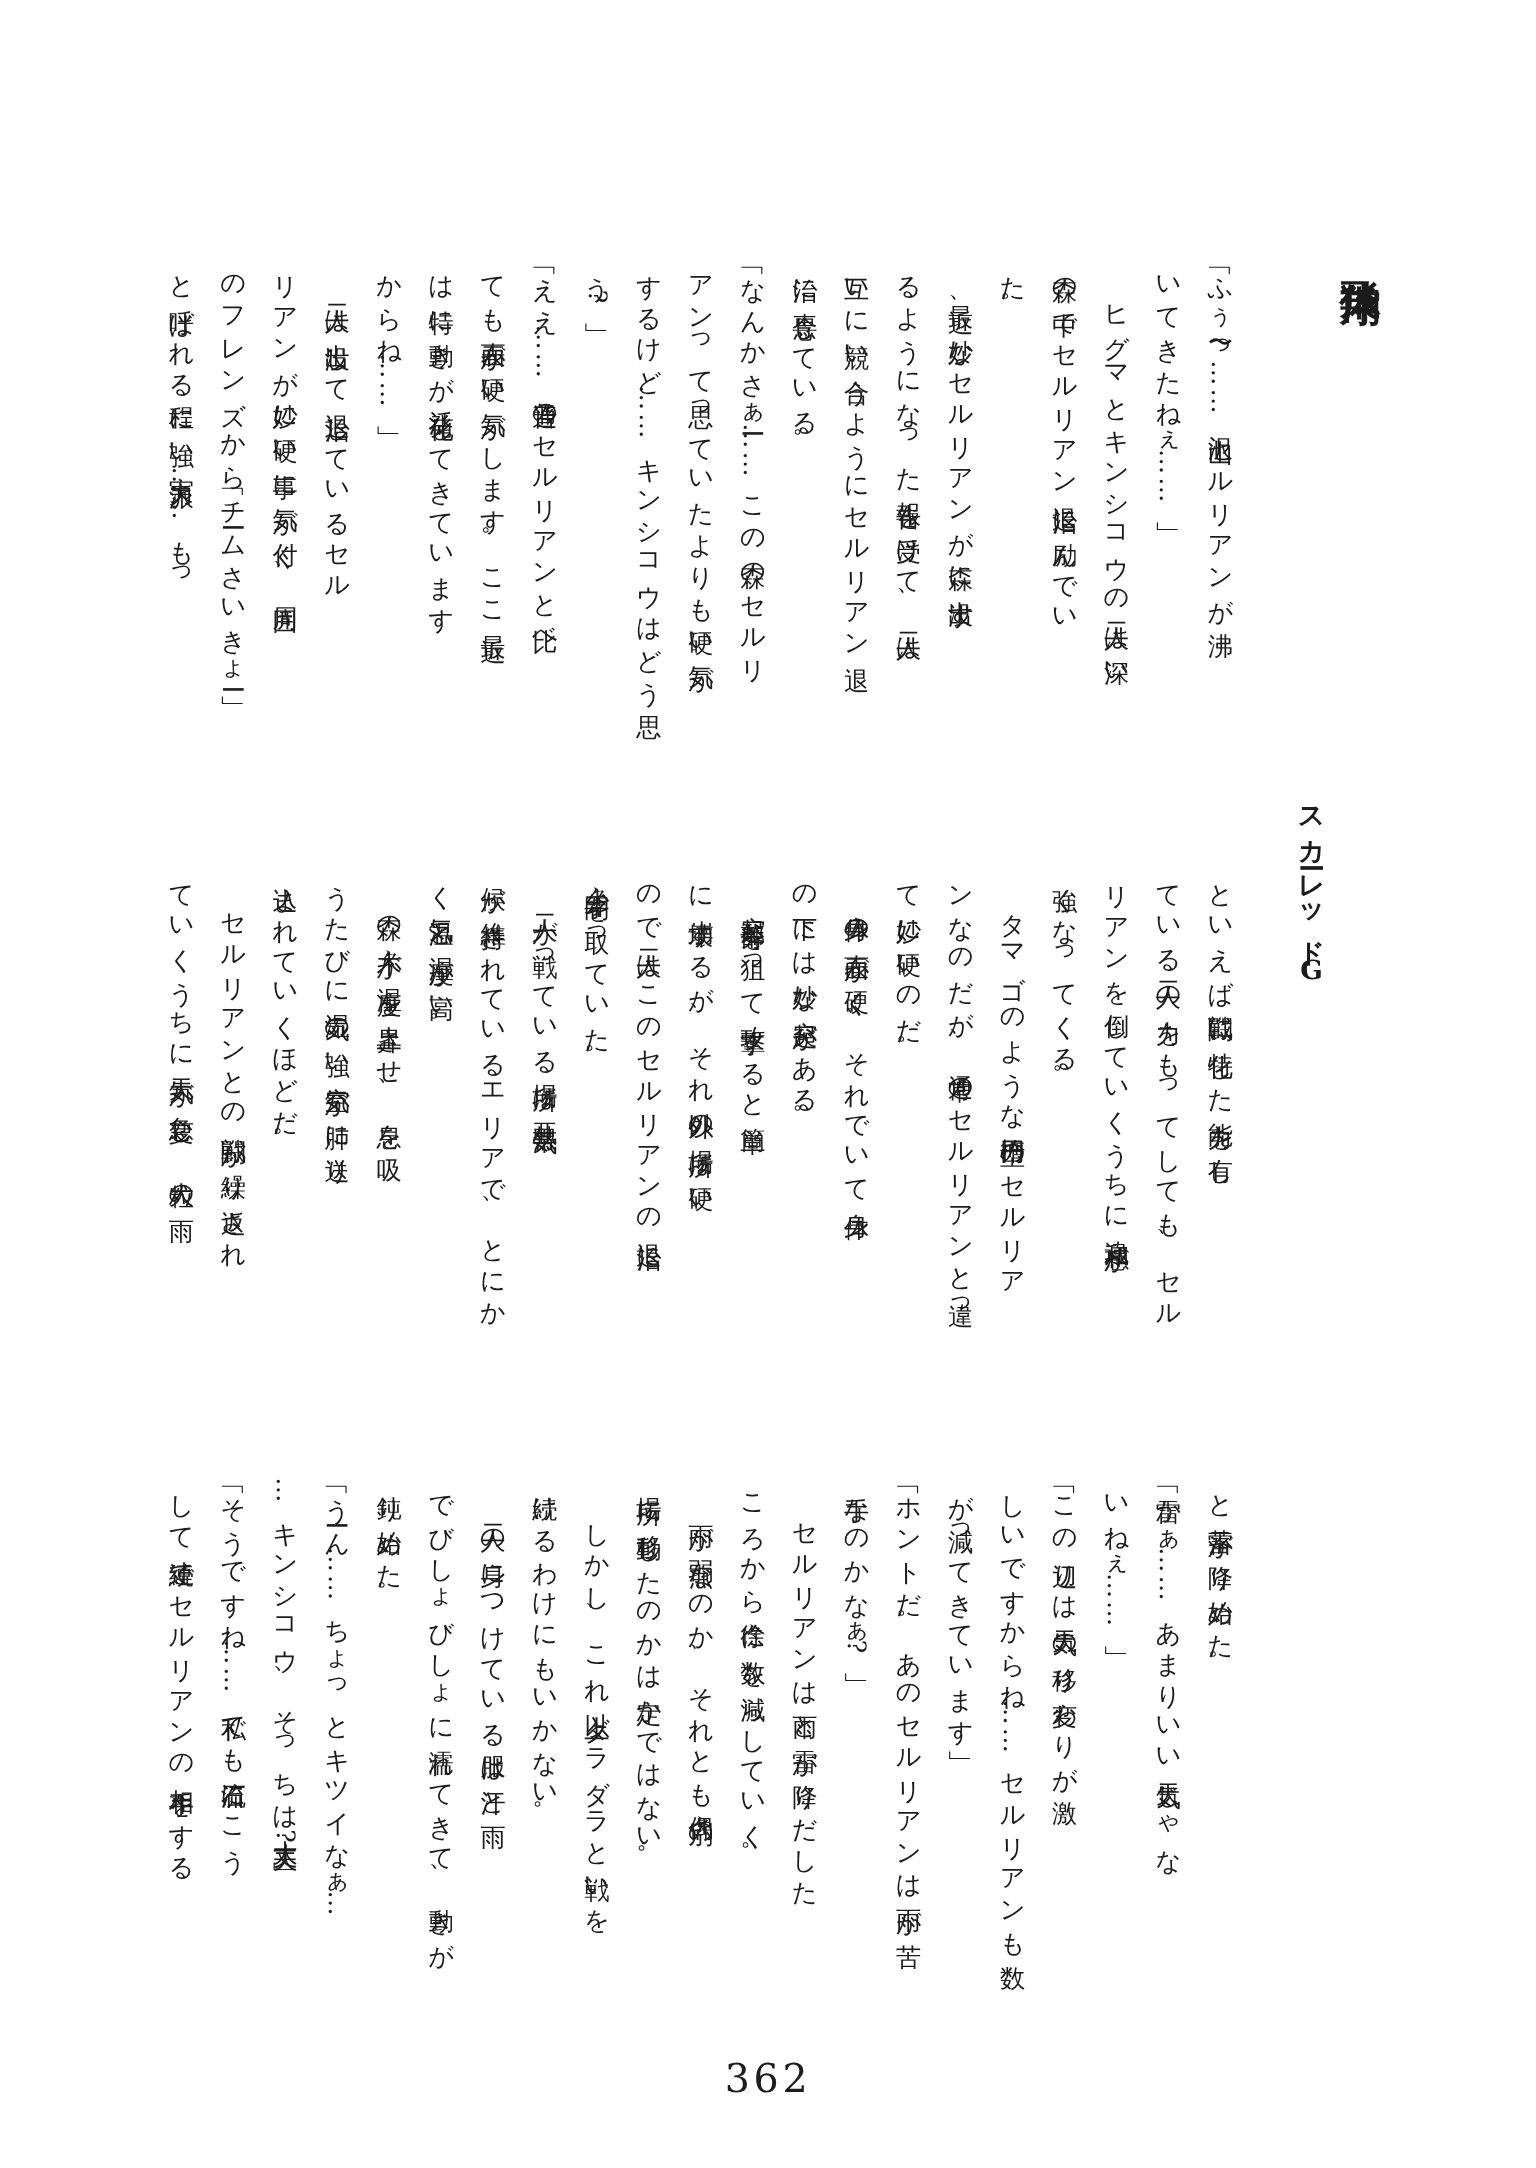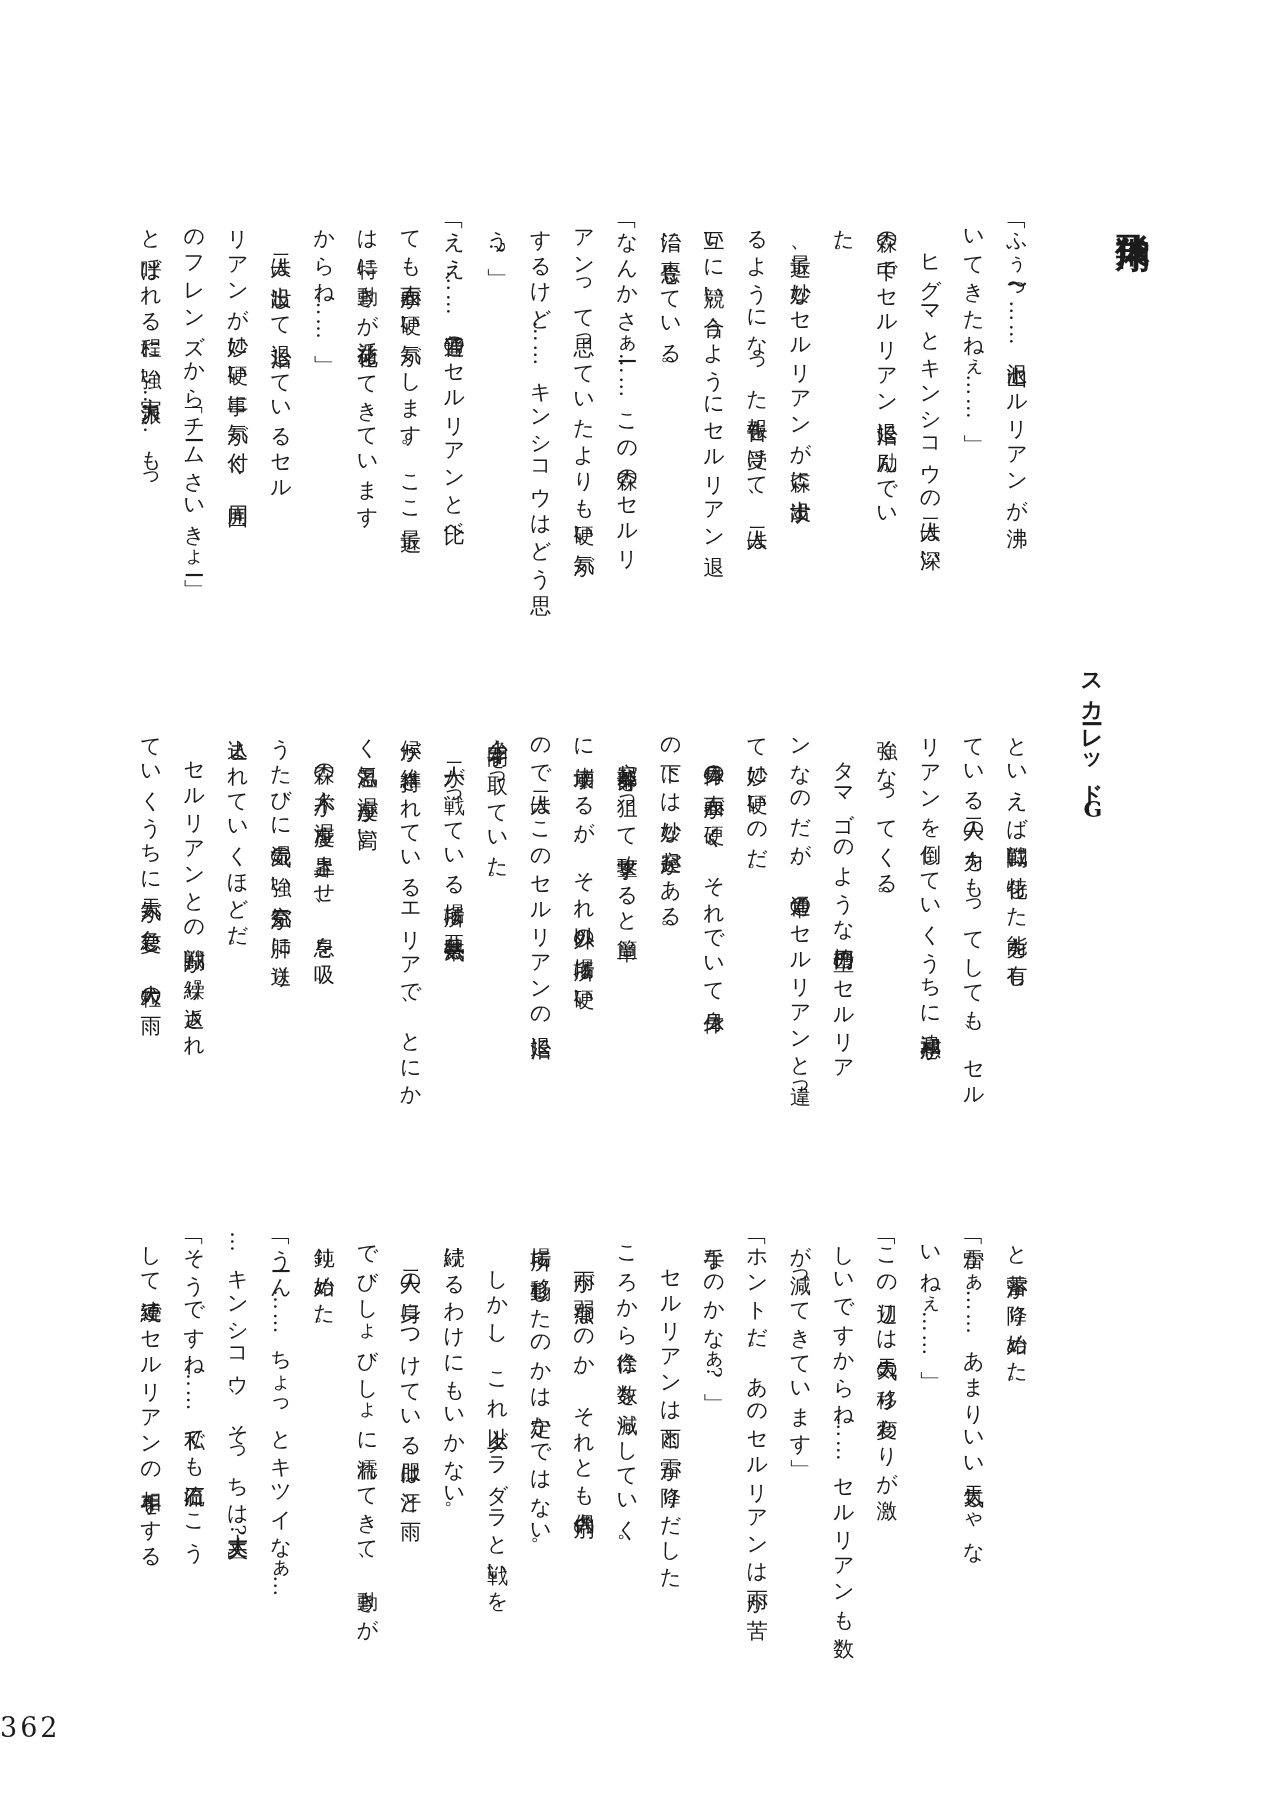--- a/index.html
+++ b/index.html
@@ -60,22 +60,22 @@
   }
   .band-1 { top: 215px; }
   .band-2 { top: 723px; }
   .band-3 { top: 1231px; }
   
   .folio {
     position: absolute;
     top: 1712px;
     left: 0;
     width: 100%;
-    text-align: left;
-    font-size: 27px;
+    text-align: center;
+    font-size: 33px;
     letter-spacing: 3px;
   }
 </style>
 </head>
 <body>
 
 <div class="page">
 
   <div class="title-v">飛翔体</div>
 

